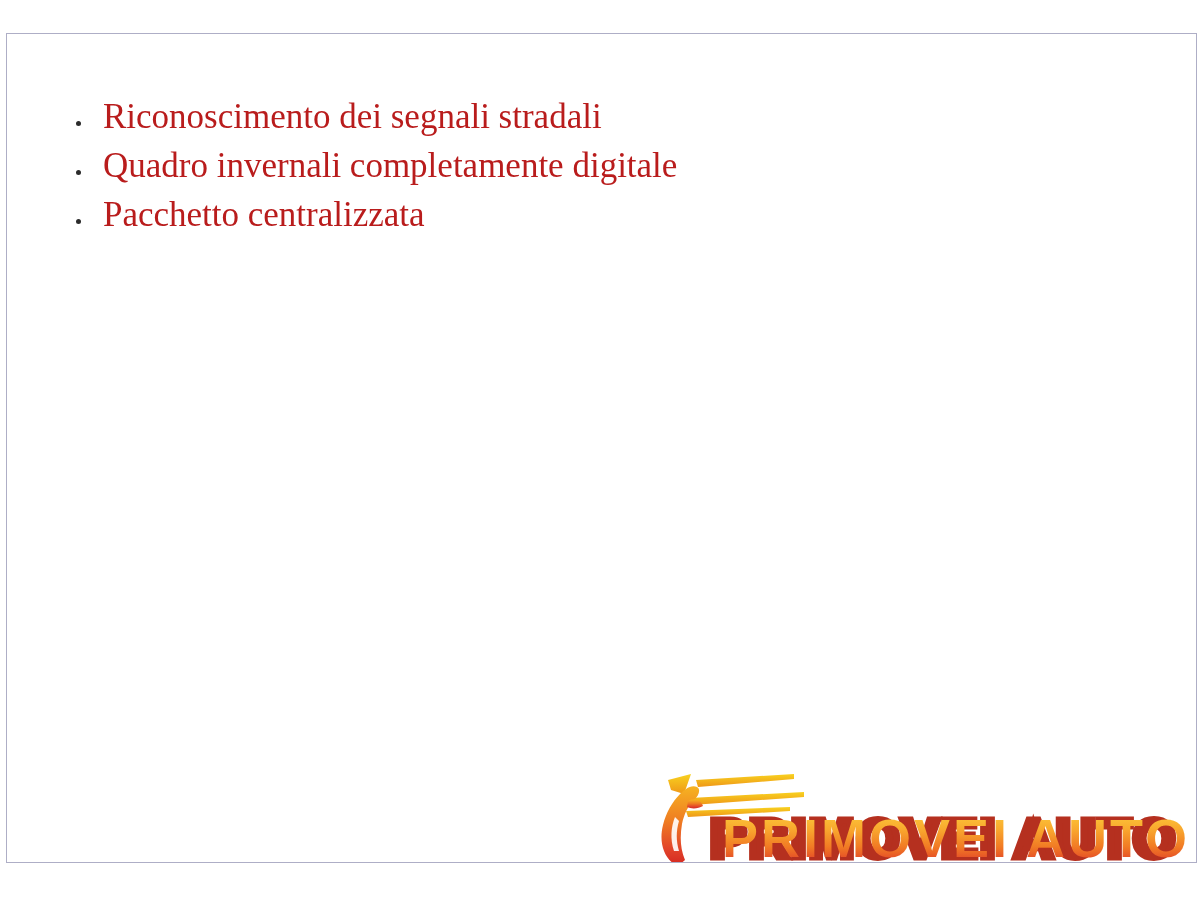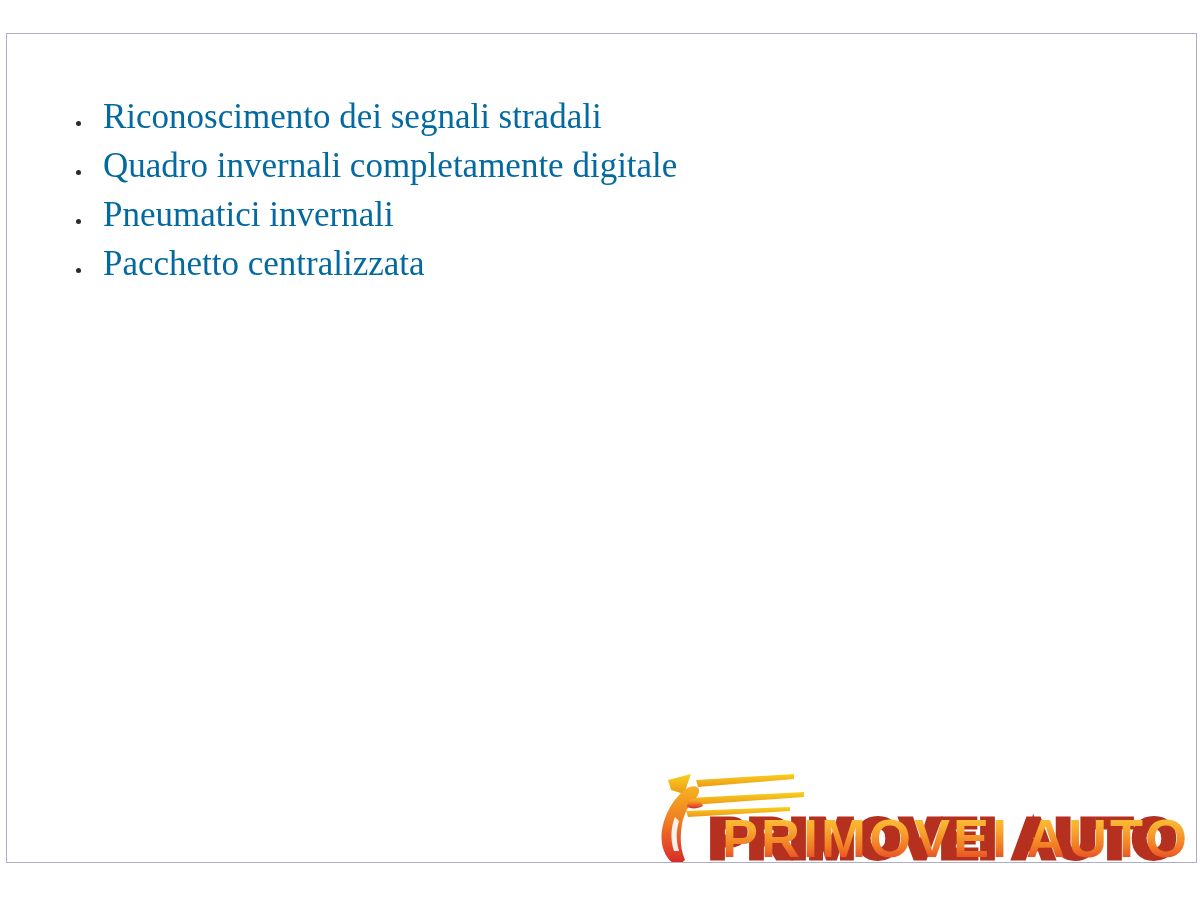--- a/index.html
+++ b/index.html
@@ -36,21 +36,21 @@
     top: 58px;
     margin: 0;
     padding: 0;
     list-style: none;
   }
   .features li {
     position: relative;
     font-family: "Liberation Serif", serif;
     font-size: 35px;
     line-height: 49px;
-    color: #0369a1;
+    color: #b91c1c;
     white-space: nowrap;
   }
   .features li .bullet {
     position: absolute;
     left: -27px;
     top: 29px;
     width: 5px;
     height: 5px;
     border-radius: 50%;
     background: #2b2b2b;
@@ -113,24 +113,20 @@
       <li>
         <span class="bullet"></span>
         <span>Riconoscimento dei segnali stradali</span>
       </li>
       <li>
         <span class="bullet"></span>
         <span>Quadro invernali completamente digitale</span>
       </li>
       <li>
         <span class="bullet"></span>
-        <span>Pneumatici invernali</span>
-      </li>
-      <li>
-        <span class="bullet"></span>
         <span>Pacchetto centralizzata</span>
       </li>
     </ul>
 
     <div class="logo">
       <svg class="logo-mark" viewBox="0 0 170 94" xmlns="http://www.w3.org/2000/svg" aria-hidden="true">
         <defs>
           <linearGradient id="gLines" x1="0" y1="0" x2="0" y2="1">
             <stop offset="0" stop-color="#f8d21f"></stop>
             <stop offset="1" stop-color="#ef9718"></stop>

